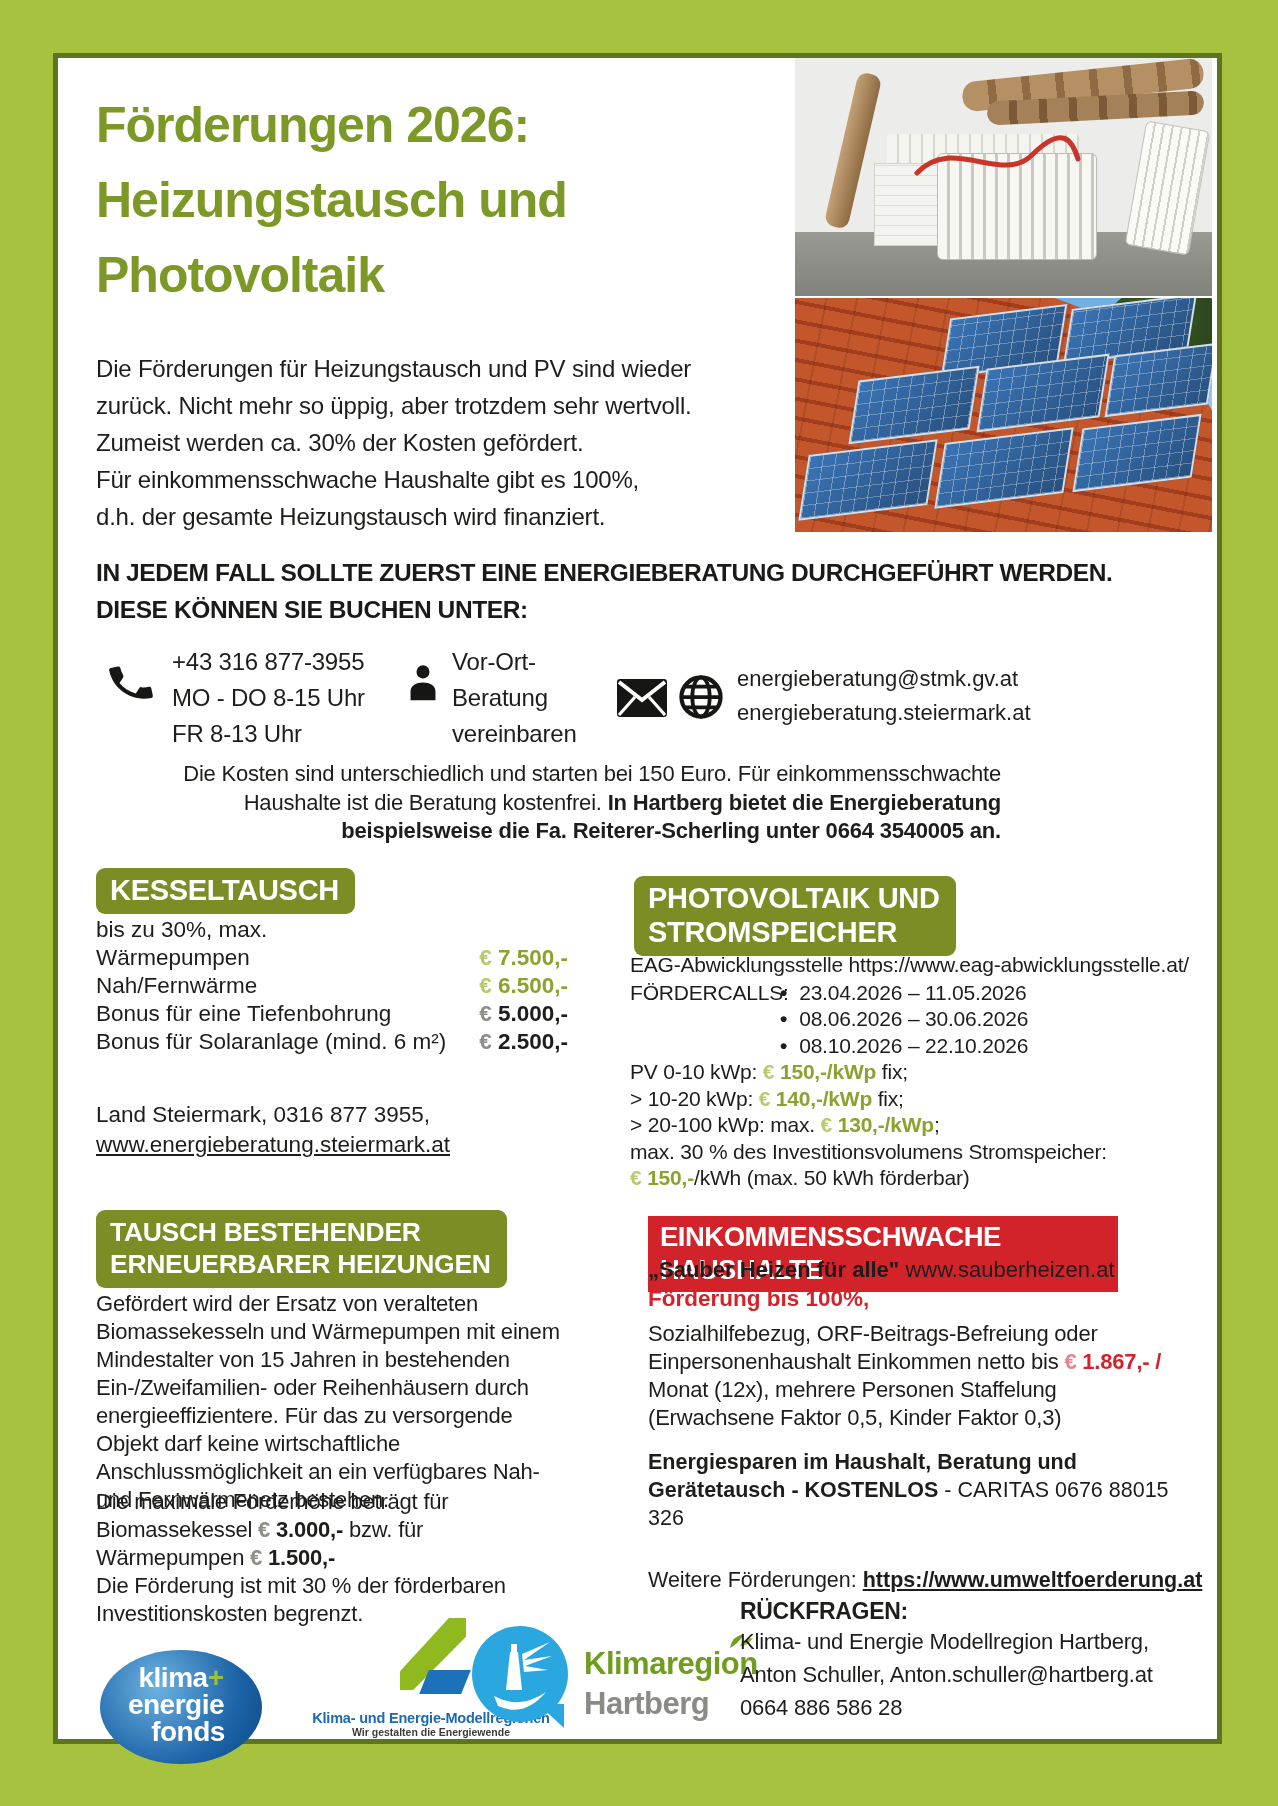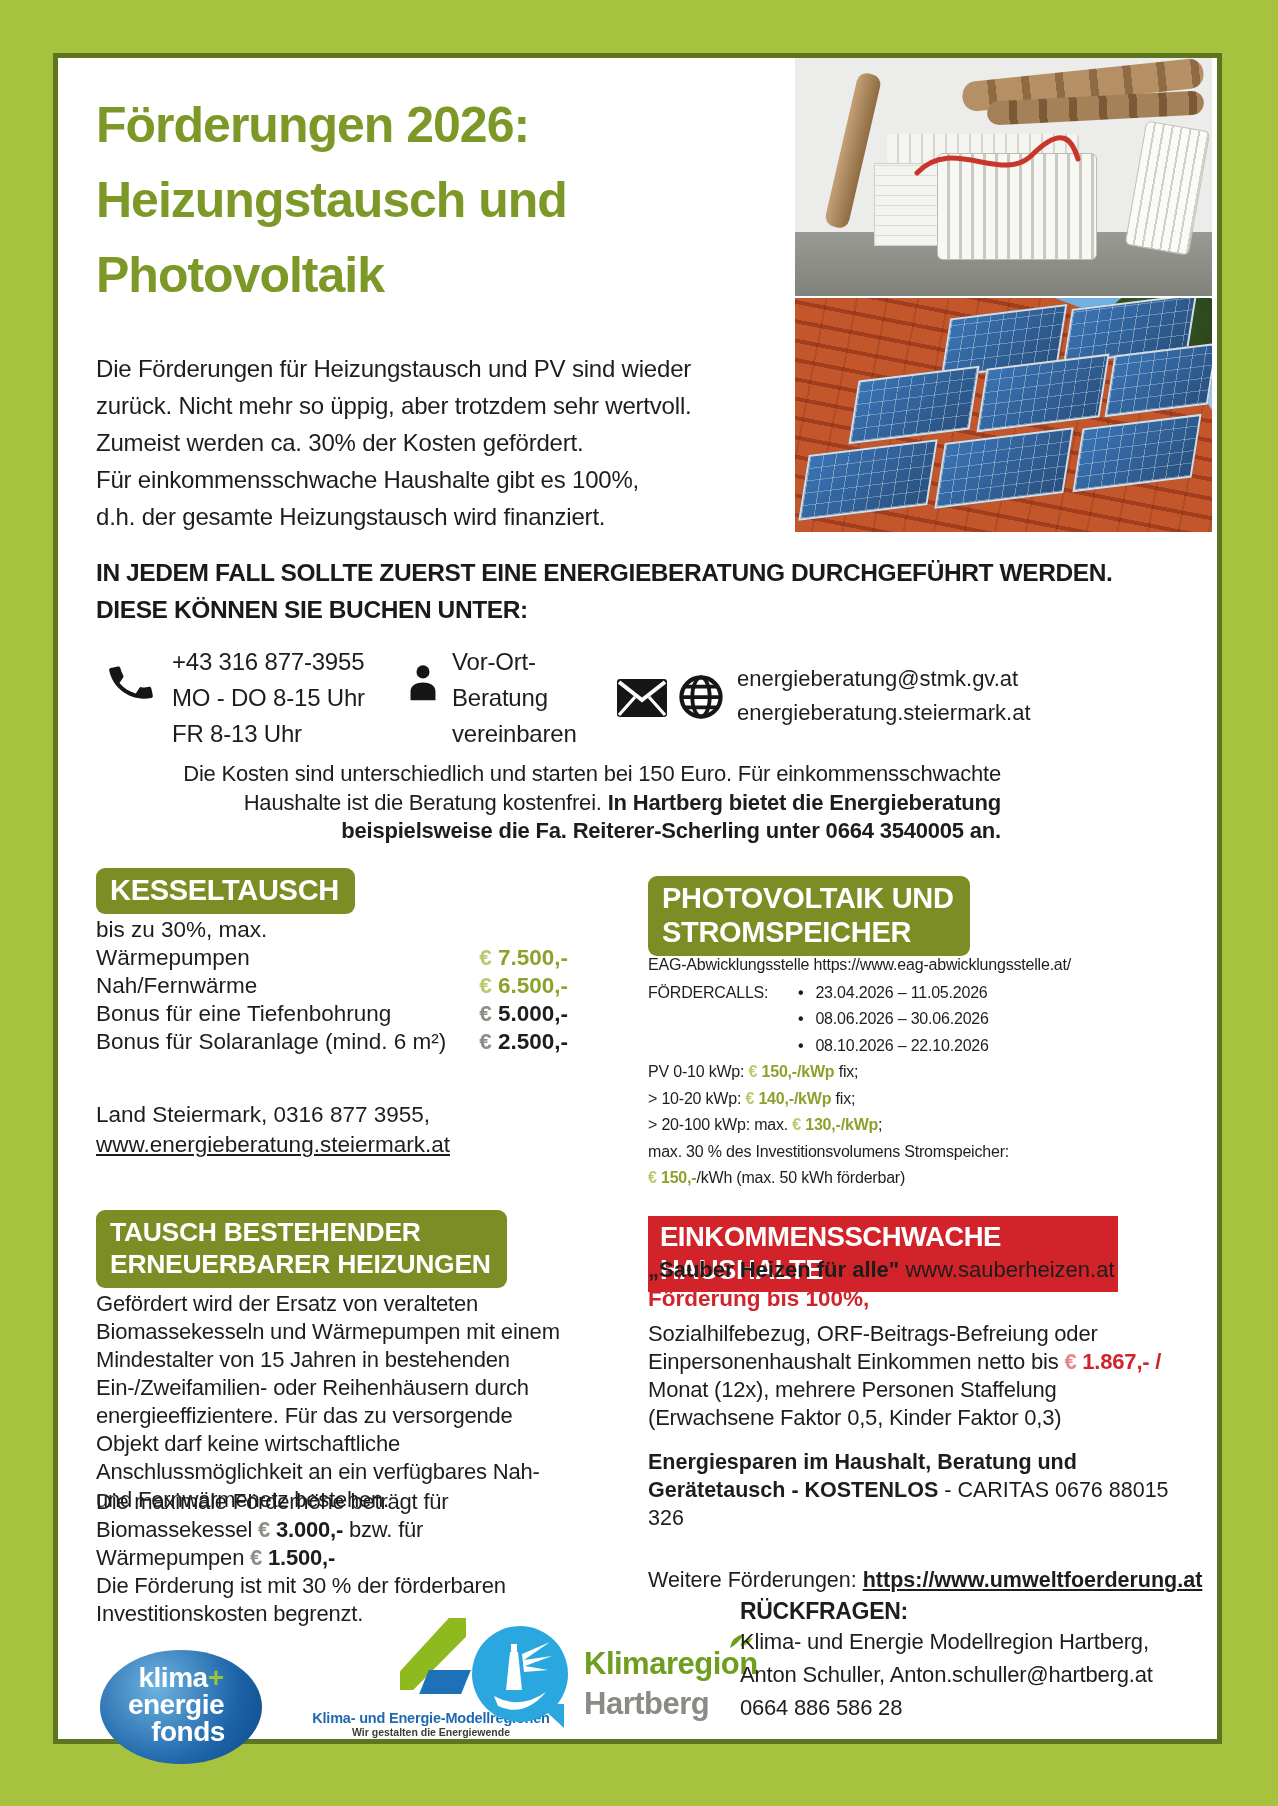--- a/index.html
+++ b/index.html
@@ -28,38 +28,38 @@
   .c-small{font-size:22px;line-height:34px;}
   .icon svg{display:block;}
 
   
   .costs{left:38px;top:702px;width:905px;font-size:22px;line-height:28.5px;letter-spacing:-0.2px;}
 
   
   .hbox{display:inline-block;background:#7c8d26;color:#fff;font-weight:bold;
     letter-spacing:-0.3px;border-radius:9px;}
   .kt-h{left:38px;top:810px;font-size:29px;line-height:34px;padding:5px 16px 7px 14px;}
-  .pv-h{left:590px;top:818px;font-size:29px;line-height:34px;padding:5px 16px 7px 14px;}
+  .pv-h{left:576px;top:818px;font-size:29px;line-height:34px;padding:5px 16px 7px 14px;}
   .ta-h{left:38px;top:1152px;font-size:26.5px;line-height:32px;padding:6px 16px 8px 14px;}
   .red-h{left:590px;top:1158px;width:448px;background:#d2232b;color:#fff;font-weight:bold;
     font-size:27.5px;line-height:33px;padding:4px 10px 6px 12px;letter-spacing:-0.5px;}
 
   
   .kt-list{left:38px;top:858px;width:472px;font-size:22.5px;line-height:28px;}
   .kt-row{display:flex;justify-content:space-between;}
   .val{font-weight:bold;}
   .val-g{color:#8ba32e;}
   .val-k{color:#1d1d1b;}
   .euro-g{color:#b9c96e;font-weight:bold;}
   .euro-k{color:#8e8e88;font-weight:bold;}
   .land{left:38px;top:1042px;font-size:22.5px;line-height:30px;}
   .ulink{text-decoration:underline;cursor:pointer;}
 
   
-  .pv-c{left:590px;top:894px;font-size:16px;line-height:26.5px;letter-spacing:-0.2px;}
+  .pv-c{left:572px;top:894px;font-size:21px;line-height:26.5px;letter-spacing:-0.2px;}
   .pv-c .row{white-space:nowrap;}
   .calls{display:flex;margin-top:1px;}
   .calls-label{width:150px;}
   .call-item{display:flex;}
   .call-item::before{content:"\2022";margin-right:12px;font-weight:bold;}
   .pvline .val{color:#8ba32e;}
 
   
   .t-body{left:38px;top:1232px;width:468px;font-size:22px;line-height:28px;letter-spacing:-0.2px;}
   .t-max{left:38px;top:1430px;width:468px;font-size:22px;line-height:28px;letter-spacing:-0.2px;}

